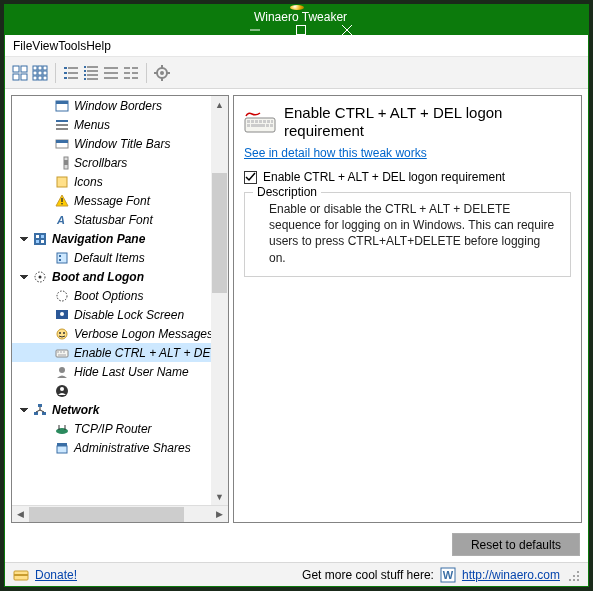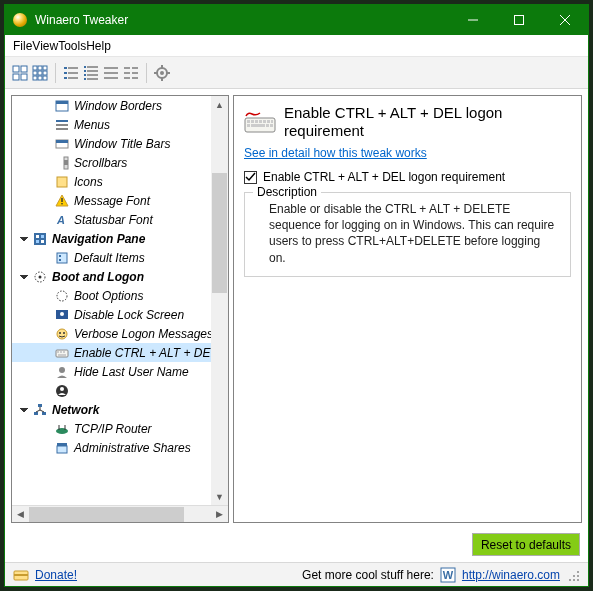--- a/index.html
+++ b/index.html
@@ -1,18 +1,18 @@
 <!DOCTYPE html>
 <html><head>
 <meta charset="utf-8">
 <style>
 * { box-sizing: border-box; margin: 0; padding: 0; font-family: "Segoe UI", Tahoma, sans-serif; }
 body { background: #1a2a1a; width: 593px; height: 591px; overflow: hidden; }
 .window { position: absolute; left: 4px; top: 4px; width: 585px; height: 583px; background: #fff; border: 1px solid #0c7a0c; display: flex; flex-direction: column; }
-.titlebar { height: 30px; background: #0c7a0c; color: #fff; display: flex; align-items: center; padding: 0 0 0 8px; font-size: 12px; }
+.titlebar { height: 30px; background: #0c7a0c; color: #fff; display: flex; align-items: center; padding: 0 0 0 8px; font-size: 12px; flex-direction: column; }
 .titlebar .appicon { width: 14px; height: 14px; border-radius: 50%; background: radial-gradient(circle at 35% 30%, #fff 0%, #ffe073 25%, #e0a800 60%, #9c6b00 100%); margin-right: 8px; }
 .titlebar .title { flex: 1; }
 .winbtns { display: flex; height: 100%; }
 .winbtn { width: 46px; height: 100%; display: flex; align-items: center; justify-content: center; color: #fff; }
 .winbtn svg { width: 10px; height: 10px; }
 .menubar { height: 22px; background: #fff; display: flex; align-items: center; padding: 0 8px; font-size: 12px; border-bottom: 1px solid #e6e6e6; }
 .menubar span { cursor: default; }
 .toolbar { height: 32px; background: #f3f3f3; display: flex; align-items: center; padding: 0 6px; gap: 2px; border-bottom: 1px solid #d8d8d8; }
 .tbicon { width: 18px; height: 18px; display: flex; align-items: center; justify-content: center; }
 .tbicon svg { width: 16px; height: 16px; }
@@ -41,21 +41,21 @@
 .header { display: flex; align-items: center; gap: 8px; margin-bottom: 6px; }
 .header-icon { width: 32px; height: 24px; flex-shrink: 0; }
 .header-title { font-size: 15px; line-height: 1.2; }
 .link { color: #0066cc; text-decoration: underline; font-size: 12px; }
 .chk { display: flex; align-items: center; gap: 6px; margin: 10px 0 8px 0; font-size: 12px; }
 .chk .box { width: 13px; height: 13px; border: 1px solid #333; display: flex; align-items: center; justify-content: center; }
 .fieldset { border: 1px solid #d0d0d0; padding: 8px 10px 10px 10px; position: relative; margin-top: 6px; }
 .fieldset .legend { position: absolute; top: -8px; left: 8px; background: #fff; padding: 0 4px; font-size: 12px; }
 .desc { font-size: 12px; line-height: 1.35; color: #222; margin-left: 14px; }
 .button-row { display: flex; justify-content: flex-end; padding: 4px 8px 6px 8px; }
-.btn { min-width: 100px; height: 23px; border: 1px solid #adadad; background: #84cc16; font-size: 12px; padding: 0 8px; }
+.btn { min-width: 100px; height: 23px; border: 1px solid #adadad; background: #a3a3a3; font-size: 12px; padding: 0 18px; }
 .statusbar { height: 24px; border-top: 1px solid #d8d8d8; display: flex; align-items: center; padding: 0 8px; font-size: 12px; gap: 6px; background: #f3f3f3; }
 .statusbar .spacer { flex: 1; }
 .donate-icon { width: 16px; height: 14px; }
 .grip { width: 14px; height: 14px; color: #888; }
 </style>
 </head>
 <body>
 
 <div class="window">
 

